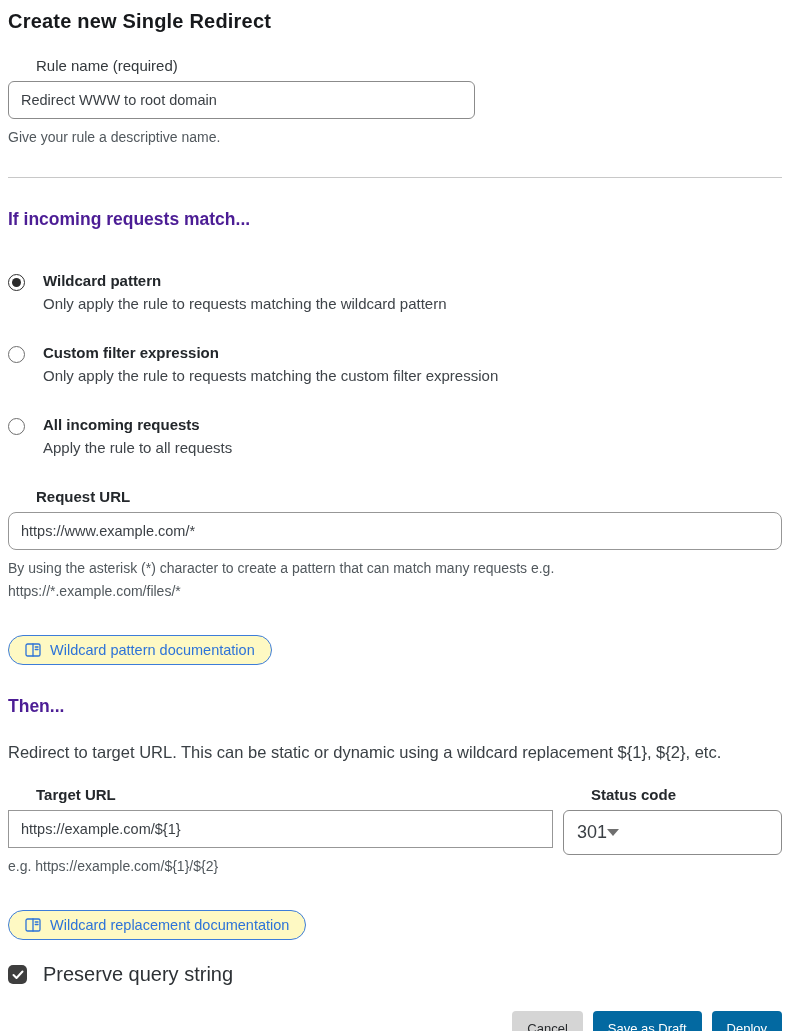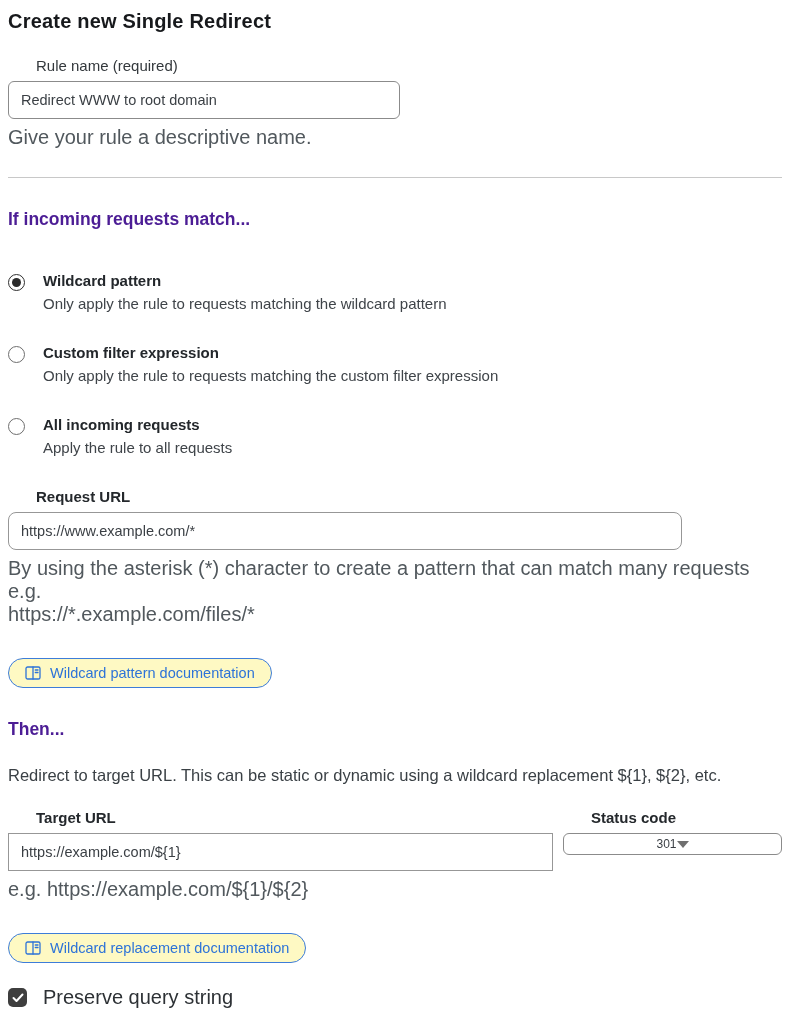--- a/index.html
+++ b/index.html
@@ -35,24 +35,24 @@
     width: 100%;
     border: 1px solid #8b8b8b;
     border-radius: 6px;
     padding: 0 12px;
     font-size: 14.5px;
     font-family: "Liberation Sans", sans-serif;
     color: #3a3f44;
     background: #fff;
     outline: none;
   }
-  .rule-name-wrap { width: 392px; }
+  .rule-name-wrap { width: 467px; }
 
   .help-text {
-    font-size: 20px;
+    font-size: 14px;
     color: #51585d;
     margin-top: 7px;
     line-height: 23px;
   }
 
   hr.divider {
     border: none;
     border-top: 1px solid #c8c8c8;
     margin: 28px 0 0 0;
   }
@@ -84,21 +84,21 @@
   }
   .radio-label {
     font-size: 15px;
     font-weight: 700;
     color: #23272b;
     margin-bottom: 6px;
   }
   .radio-desc { font-size: 15px; color: #3f4449; }
 
   .url-block { margin-top: 10px; }
-  .full-input-wrap { width: 674px; }
+  .full-input-wrap { width: 774px; }
   .full-input-wrap input.text-input { border-radius: 8px; border-color: #979797; }
 
   .doc-button {
     margin-top: 32px;
     display: inline-flex;
     align-items: center;
     gap: 9px;
     height: 30px;
     padding: 5px 16px;
     background: #fef9c3;
@@ -115,29 +115,29 @@
     font-size: 16.5px;
     color: #3a4045;
     margin-top: 26px;
   }
 
   .target-row { display: flex; gap: 10px; margin-top: 24px; }
   .col-target { width: 545px; flex: 0 0 auto; }
   .col-status { flex: 1; }
 
   .select-box {
-    height: 22px;
+    height: 45px;
     border: 1px solid #8b8b8b;
     border-radius: 6px;
     background: #fff;
     display: flex;
     align-items: center;
-    justify-content: center;
+    justify-content: flex-start;
     padding: 0 13px;
-    font-size: 12px;
+    font-size: 18px;
     color: #3a3f44;
     cursor: pointer;
   }
   .caret {
     width: 0; height: 0;
     border-left: 6px solid transparent;
     border-right: 6px solid transparent;
     border-top: 7px solid #6f6f6f;
   }
 

